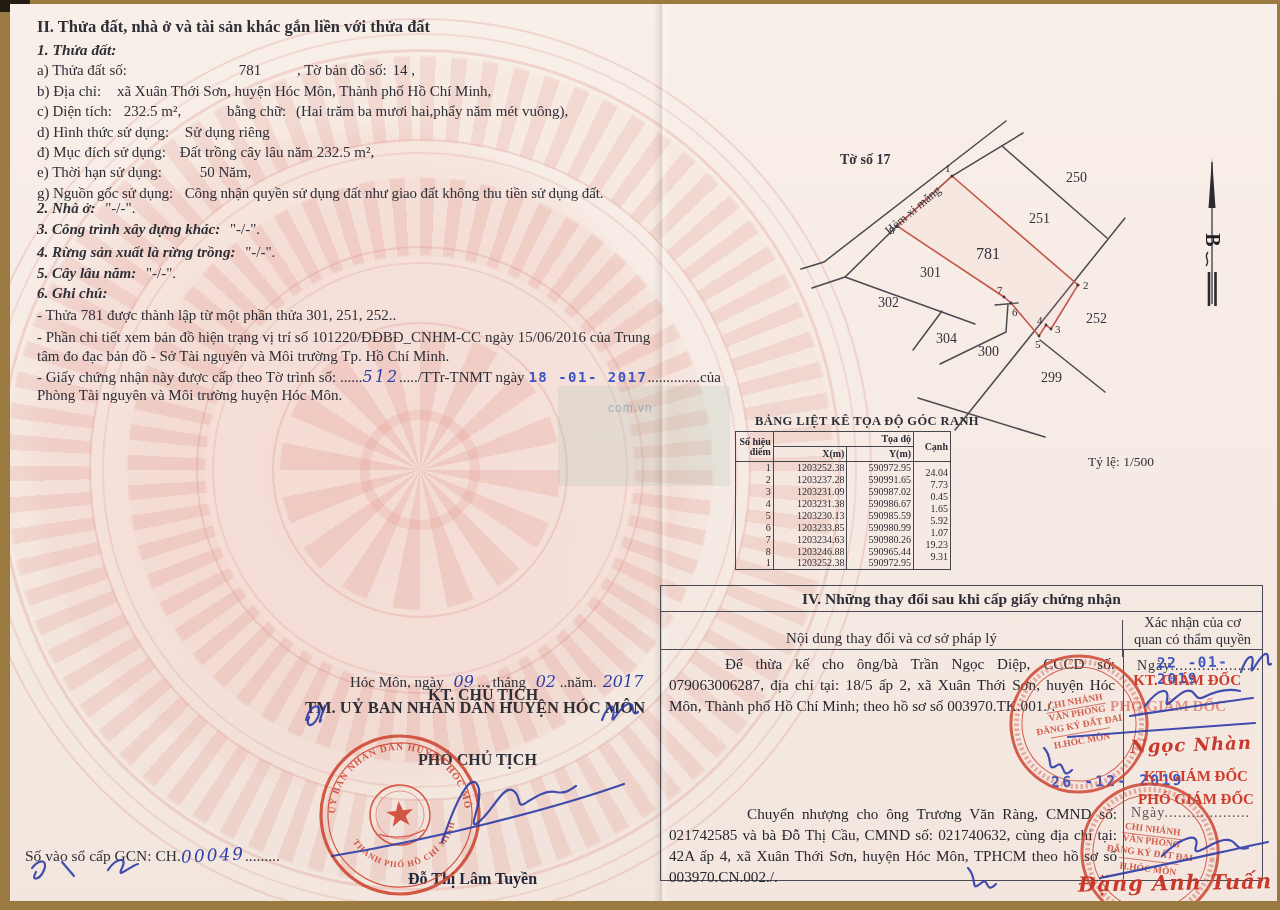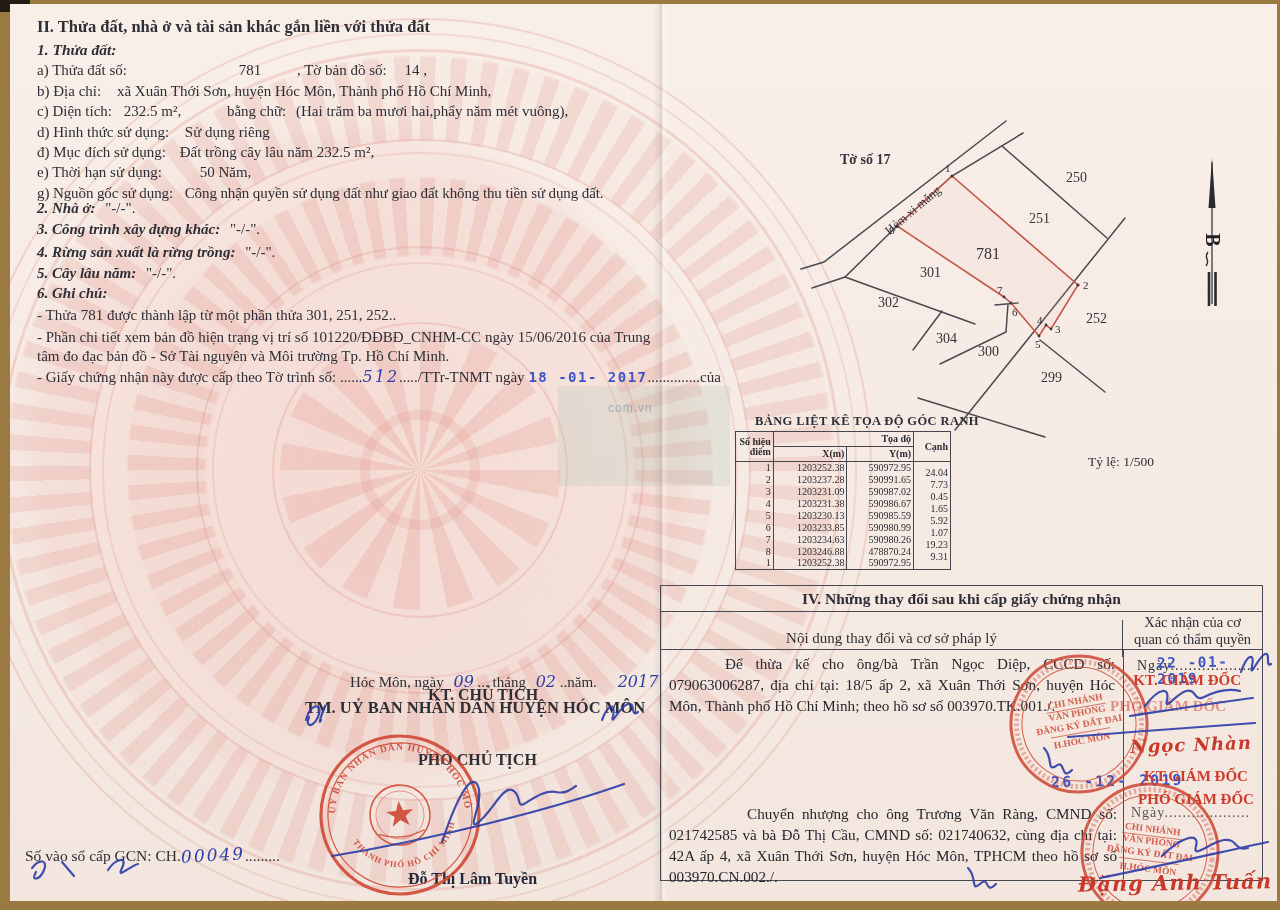--- a/index.html
+++ b/index.html
@@ -87,21 +87,21 @@
   <div class="abs wmtext"><span>com.vn</span></div>
   <div class="abs crease"></div>
 
   <div class="ln sec-title" style="top:13px">II. Thửa đất, nhà ở và tài sản khác gắn liền với thửa đất</div>
   <div class="ln itl" style="top:37px;font-size:15.5px">1. Thửa đất:</div>
 
   <div class="ln" style="top:58px">
     <span>a) Thửa đất số:</span>
     <span style="margin-left:108px">781</span>
     <span style="margin-left:32px">, Tờ bản đồ số:</span>
-    <span style="margin-left:14px">14 ,</span>
+    <span style="margin-left:2px">14 ,</span>
   </div>
   <div class="ln" style="top:79px">
     <span>b) Địa chỉ:</span>
     <span style="margin-left:12px">xã Xuân Thới Sơn, huyện Hóc Môn, Thành phố Hồ Chí Minh,</span>
   </div>
   <div class="ln" style="top:99px">
     <span>c) Diện tích:</span>
     <span style="margin-left:8px">232.5 m²,</span>
     <span style="margin-left:42px">bằng chữ:</span>
     <span style="margin-left:6px">(Hai trăm ba mươi hai,phẩy năm mét vuông),</span>
@@ -140,28 +140,29 @@
     <span style="margin-left:6px">"-/-".</span>
   </div>
   <div class="ln itl" style="top:281px">6. Ghi chú:</div>
 
   <div class="ln" style="top:303px">- Thửa 781 được thành lập từ một phần thửa 301, 251, 252..</div>
   <div class="ln" style="top:325px">- Phần chi tiết xem bản đồ hiện trạng vị trí số 101220/ĐĐBĐ_CNHM-CC ngày 15/06/2016 của Trung</div>
   <div class="ln" style="top:344px">tâm đo đạc bản đồ - Sở Tài nguyên và Môi trường Tp. Hồ Chí Minh.</div>
   <div class="ln" style="top:363px">
     <span>- Giấy chứng nhận này được cấp theo Tờ trình số: ......</span><span class="hand" style="font-size:16px;letter-spacing:2px">512</span><span>...../TTr-TNMT ngày </span><span class="dstamp" style="font-size:14px">18 -01- 2017</span><span>..............của</span>
   </div>
+  <div class="ln" style="top:383px">Phòng Tài nguyên và Môi trường huyện Hóc Môn.</div>
 
   <div class="ln" style="top:668px;left:340px;font-size:15px">
     <span>Hóc Môn, ngày</span>
     <span class="hand" style="font-size:16px;margin-left:6px">09</span>
     <span>... tháng</span>
     <span class="hand" style="font-size:16px;margin-left:6px">02</span>
     <span>..năm.</span>
-    <span class="hand" style="font-size:16px;margin-left:17px">2017</span>
+    <span class="hand" style="font-size:16px;margin-left:2px">2017</span>
   </div>
   <div class="ln b" style="top:694px;left:295px;font-size:16.5px">TM. UỶ BAN NHÂN DÂN HUYỆN HÓC MÔN</div>
   <div class="ln b" style="top:682px;left:418px;font-size:16px">KT. CHỦ TỊCH</div>
   <div class="ln b" style="top:747px;left:408px;font-size:16px">PHÓ CHỦ TỊCH</div>
   <div class="ln b" style="top:866px;left:398px;font-size:16px;color:#22283a">Đỗ Thị Lâm Tuyền</div>
   <div class="ln" style="top:841px;left:15px;font-size:15.5px">
     <span>Số vào sổ cấp GCN: CH.</span><span class="hand" style="font-size:17px;letter-spacing:2px;display:inline-block;transform:rotate(-3deg)">00049</span><span>.........</span>
   </div>
 
   <svg class="abs" style="left:305px;top:726px;transform:rotate(-6deg);opacity:.9" width="170" height="170" viewBox="0 0 170 170">
@@ -294,21 +295,21 @@
         </tr>
       <tr>
           <td>7</td>
           <td>1203234.63</td>
           <td>590980.26</td>
           <td class="edge"><span>19.23</span></td>
         </tr>
       <tr>
           <td>8</td>
           <td>1203246.88</td>
-          <td>478870.24</td>
+          <td>590965.44</td>
           <td class="edge"><span>9.31</span></td>
         </tr>
       <tr>
           <td>1</td>
           <td>1203252.38</td>
           <td>590972.95</td>
           <td class="edge"><span></span></td>
         </tr>
     </tbody>
   </table>

